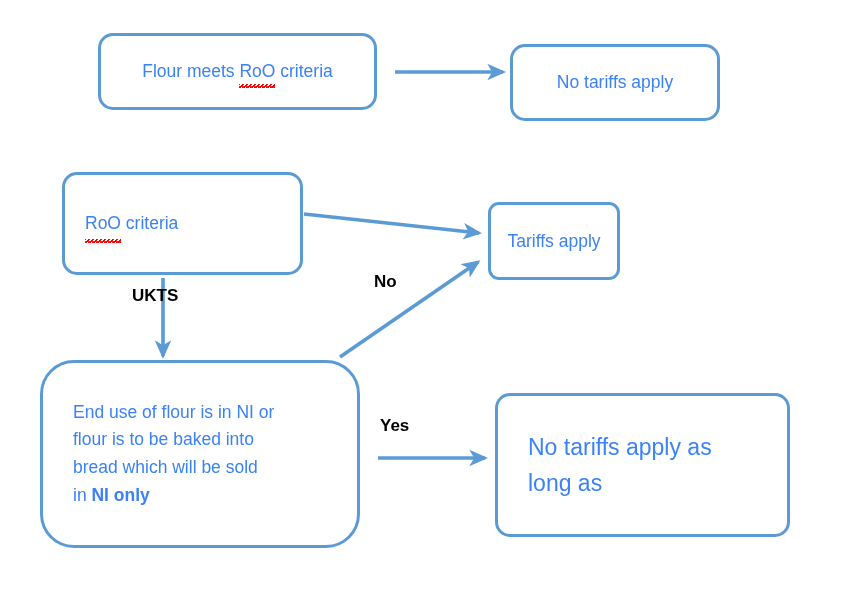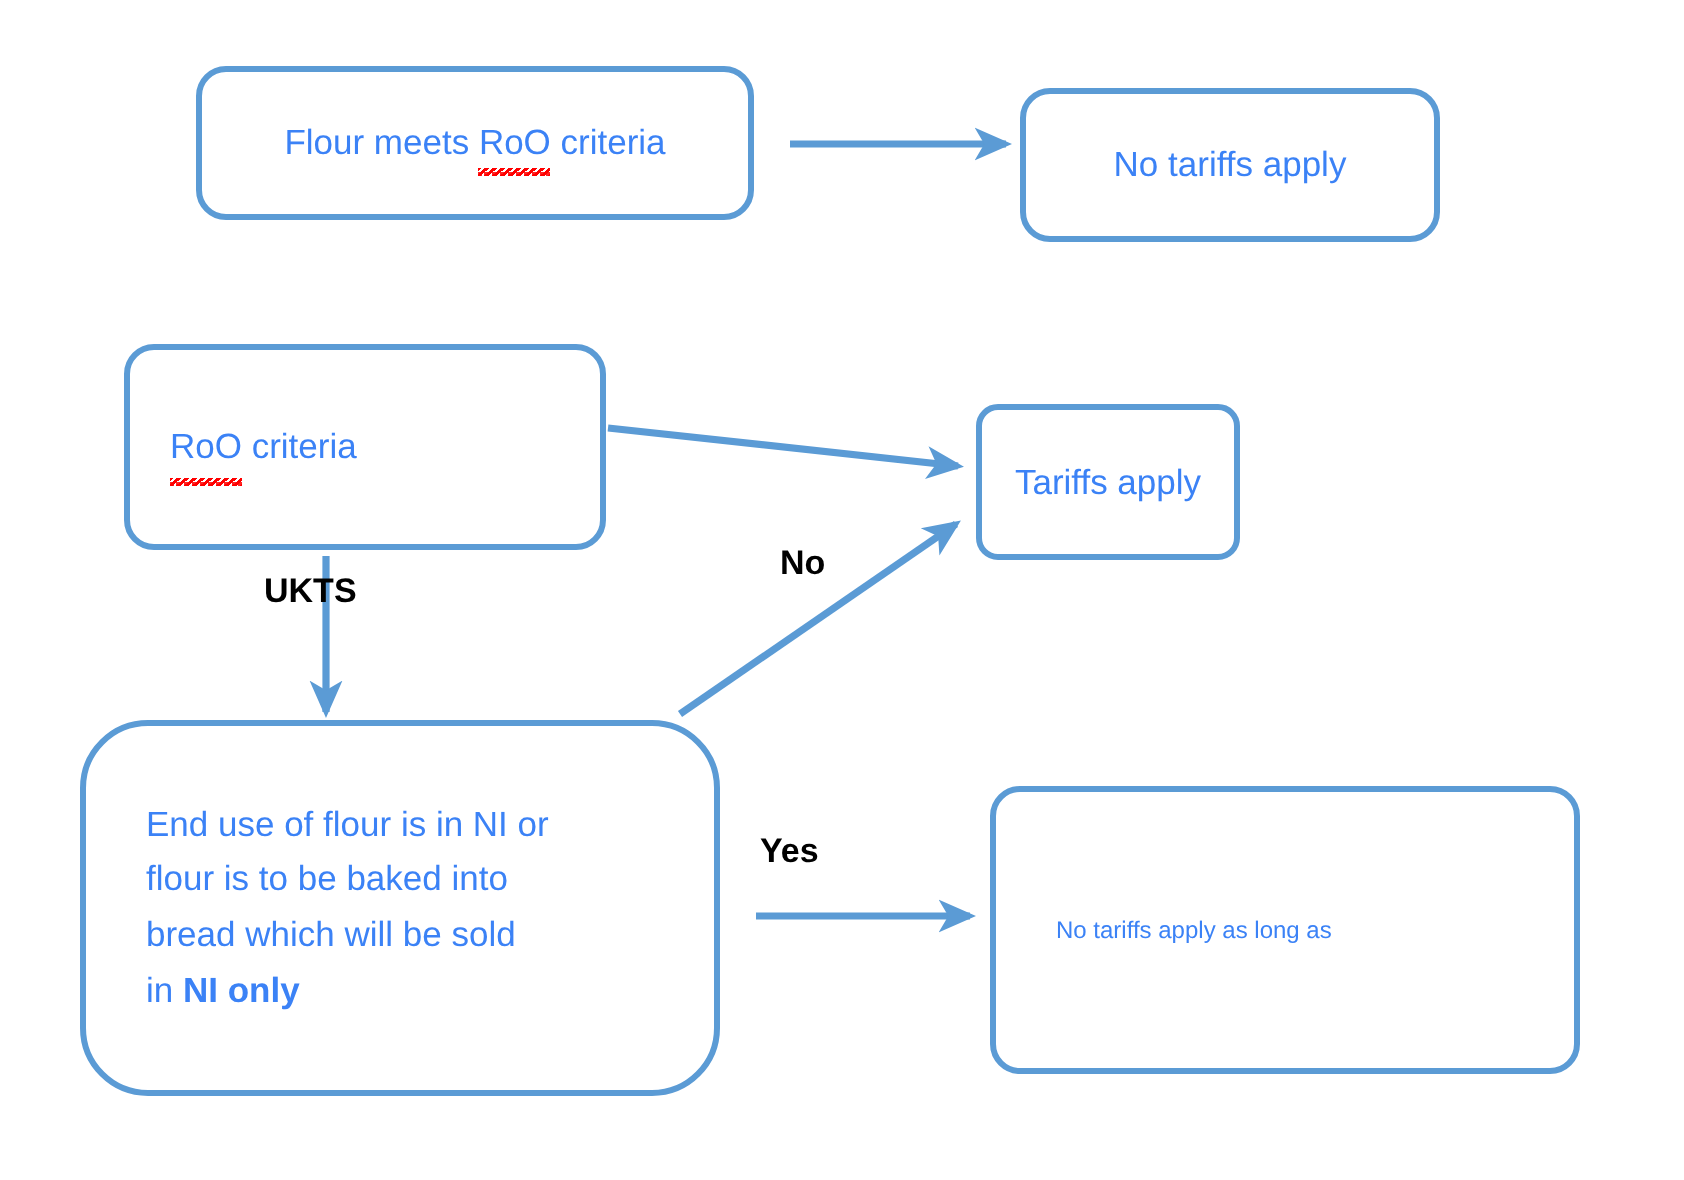--- a/index.html
+++ b/index.html
@@ -44,33 +44,33 @@
 
   
   #box-flour-meets   { left: 98px;  top: 33px;  width: 279px; height: 77px; }
   #box-no-tariffs    { left: 510px; top: 44px;  width: 210px; height: 77px; }
   #box-flour-nomeet  { left: 62px;  top: 172px; width: 241px; height: 103px; }
   #box-tariffs-apply { left: 488px; top: 202px; width: 132px; height: 78px; }
   #box-end-use       { left: 40px;  top: 360px; width: 320px; height: 188px; }
   #box-no-tariffs-all{ left: 495px; top: 393px; width: 295px; height: 144px; }
 
   #box-end-use .txt        { padding: 0 30px; font-size: 17.5px; line-height: 1.58; }
-  #box-no-tariffs-all .txt { padding: 0 30px; font-size: 12px; line-height: 1.58; }
+  #box-no-tariffs-all .txt { padding: 0 30px; font-size: 23px; line-height: 1.58; }
   #box-flour-nomeet .txt   { padding: 0 20px; line-height: 1.72; }
 
   
   .edge-label {
     position: absolute;
     font-size: 17px;
     font-weight: bold;
     color: #000000;
     white-space: nowrap;
   }
   #label-ukts { left: 88px;  top: 286px; margin-left: 44px; }
-  #label-no   { left: 374px; top: 272px; margin-left: 16px; }
+  #label-no   { left: 374px; top: 272px; }
   #label-yes  { left: 380px; top: 416px; }
 
   
   #arrow-layer {
     position: absolute;
     left: 0; top: 0;
     width: 842px;
     height: 590px;
     pointer-events: none;
   }

